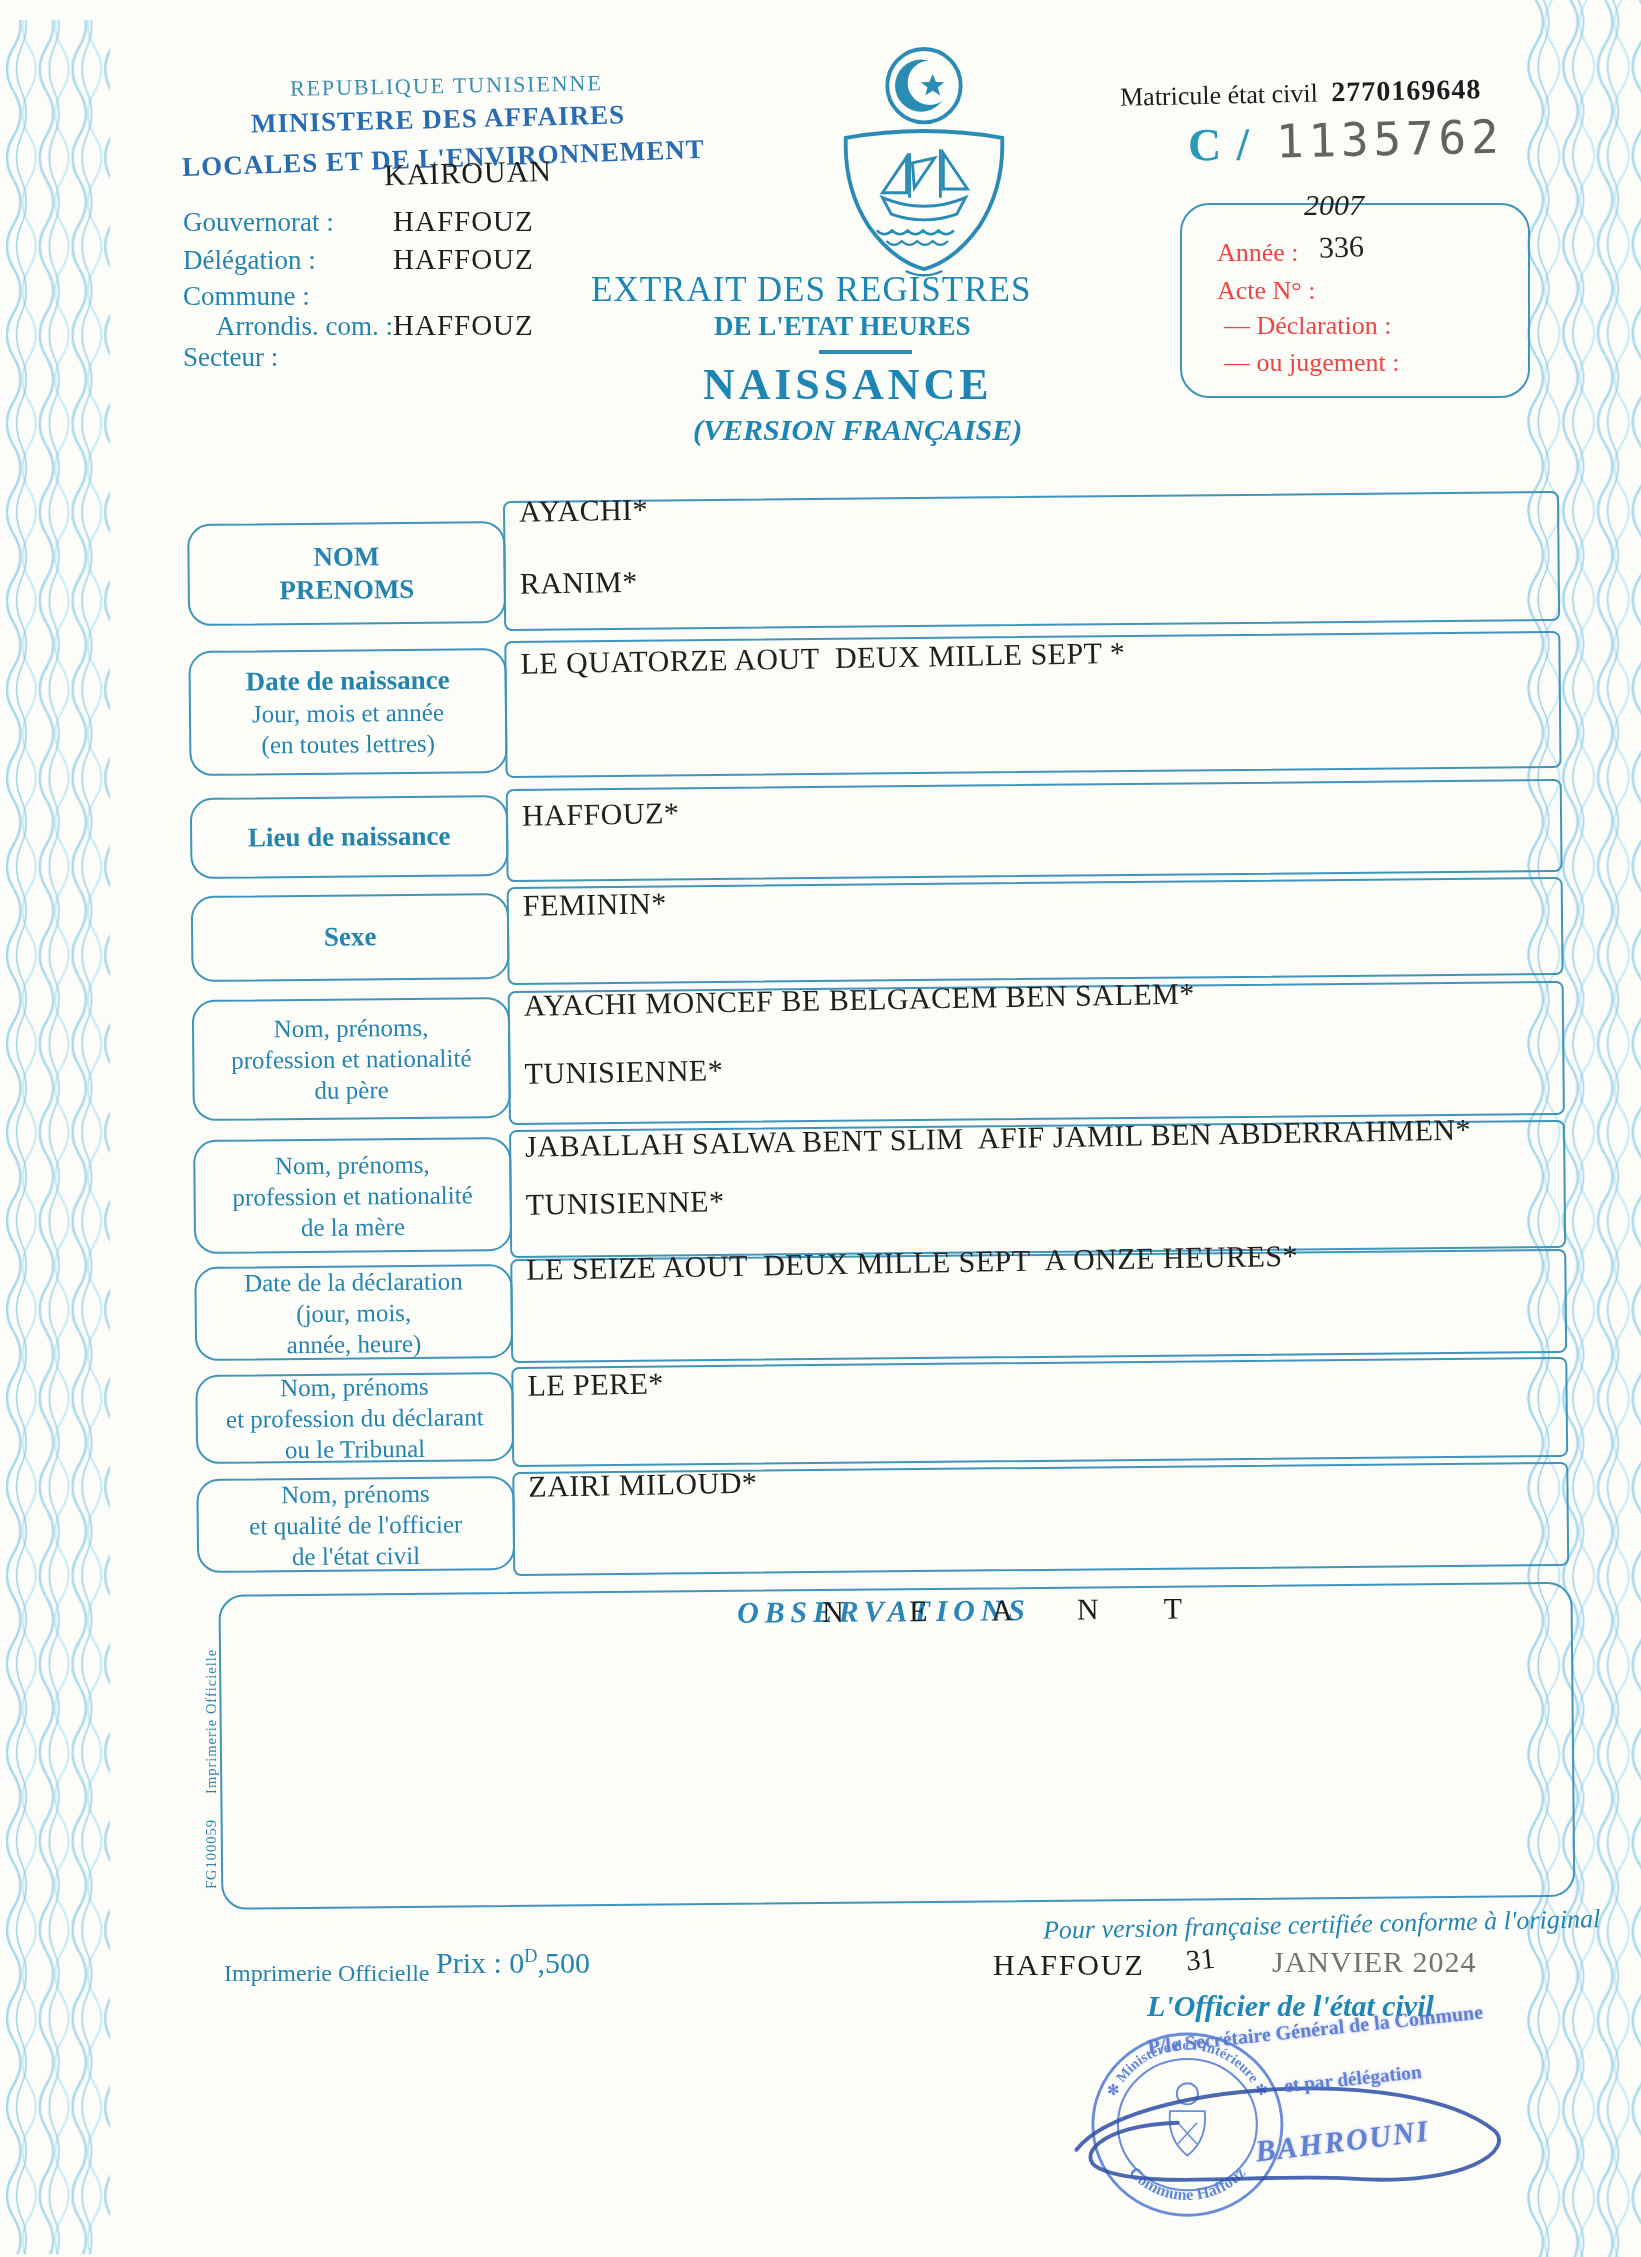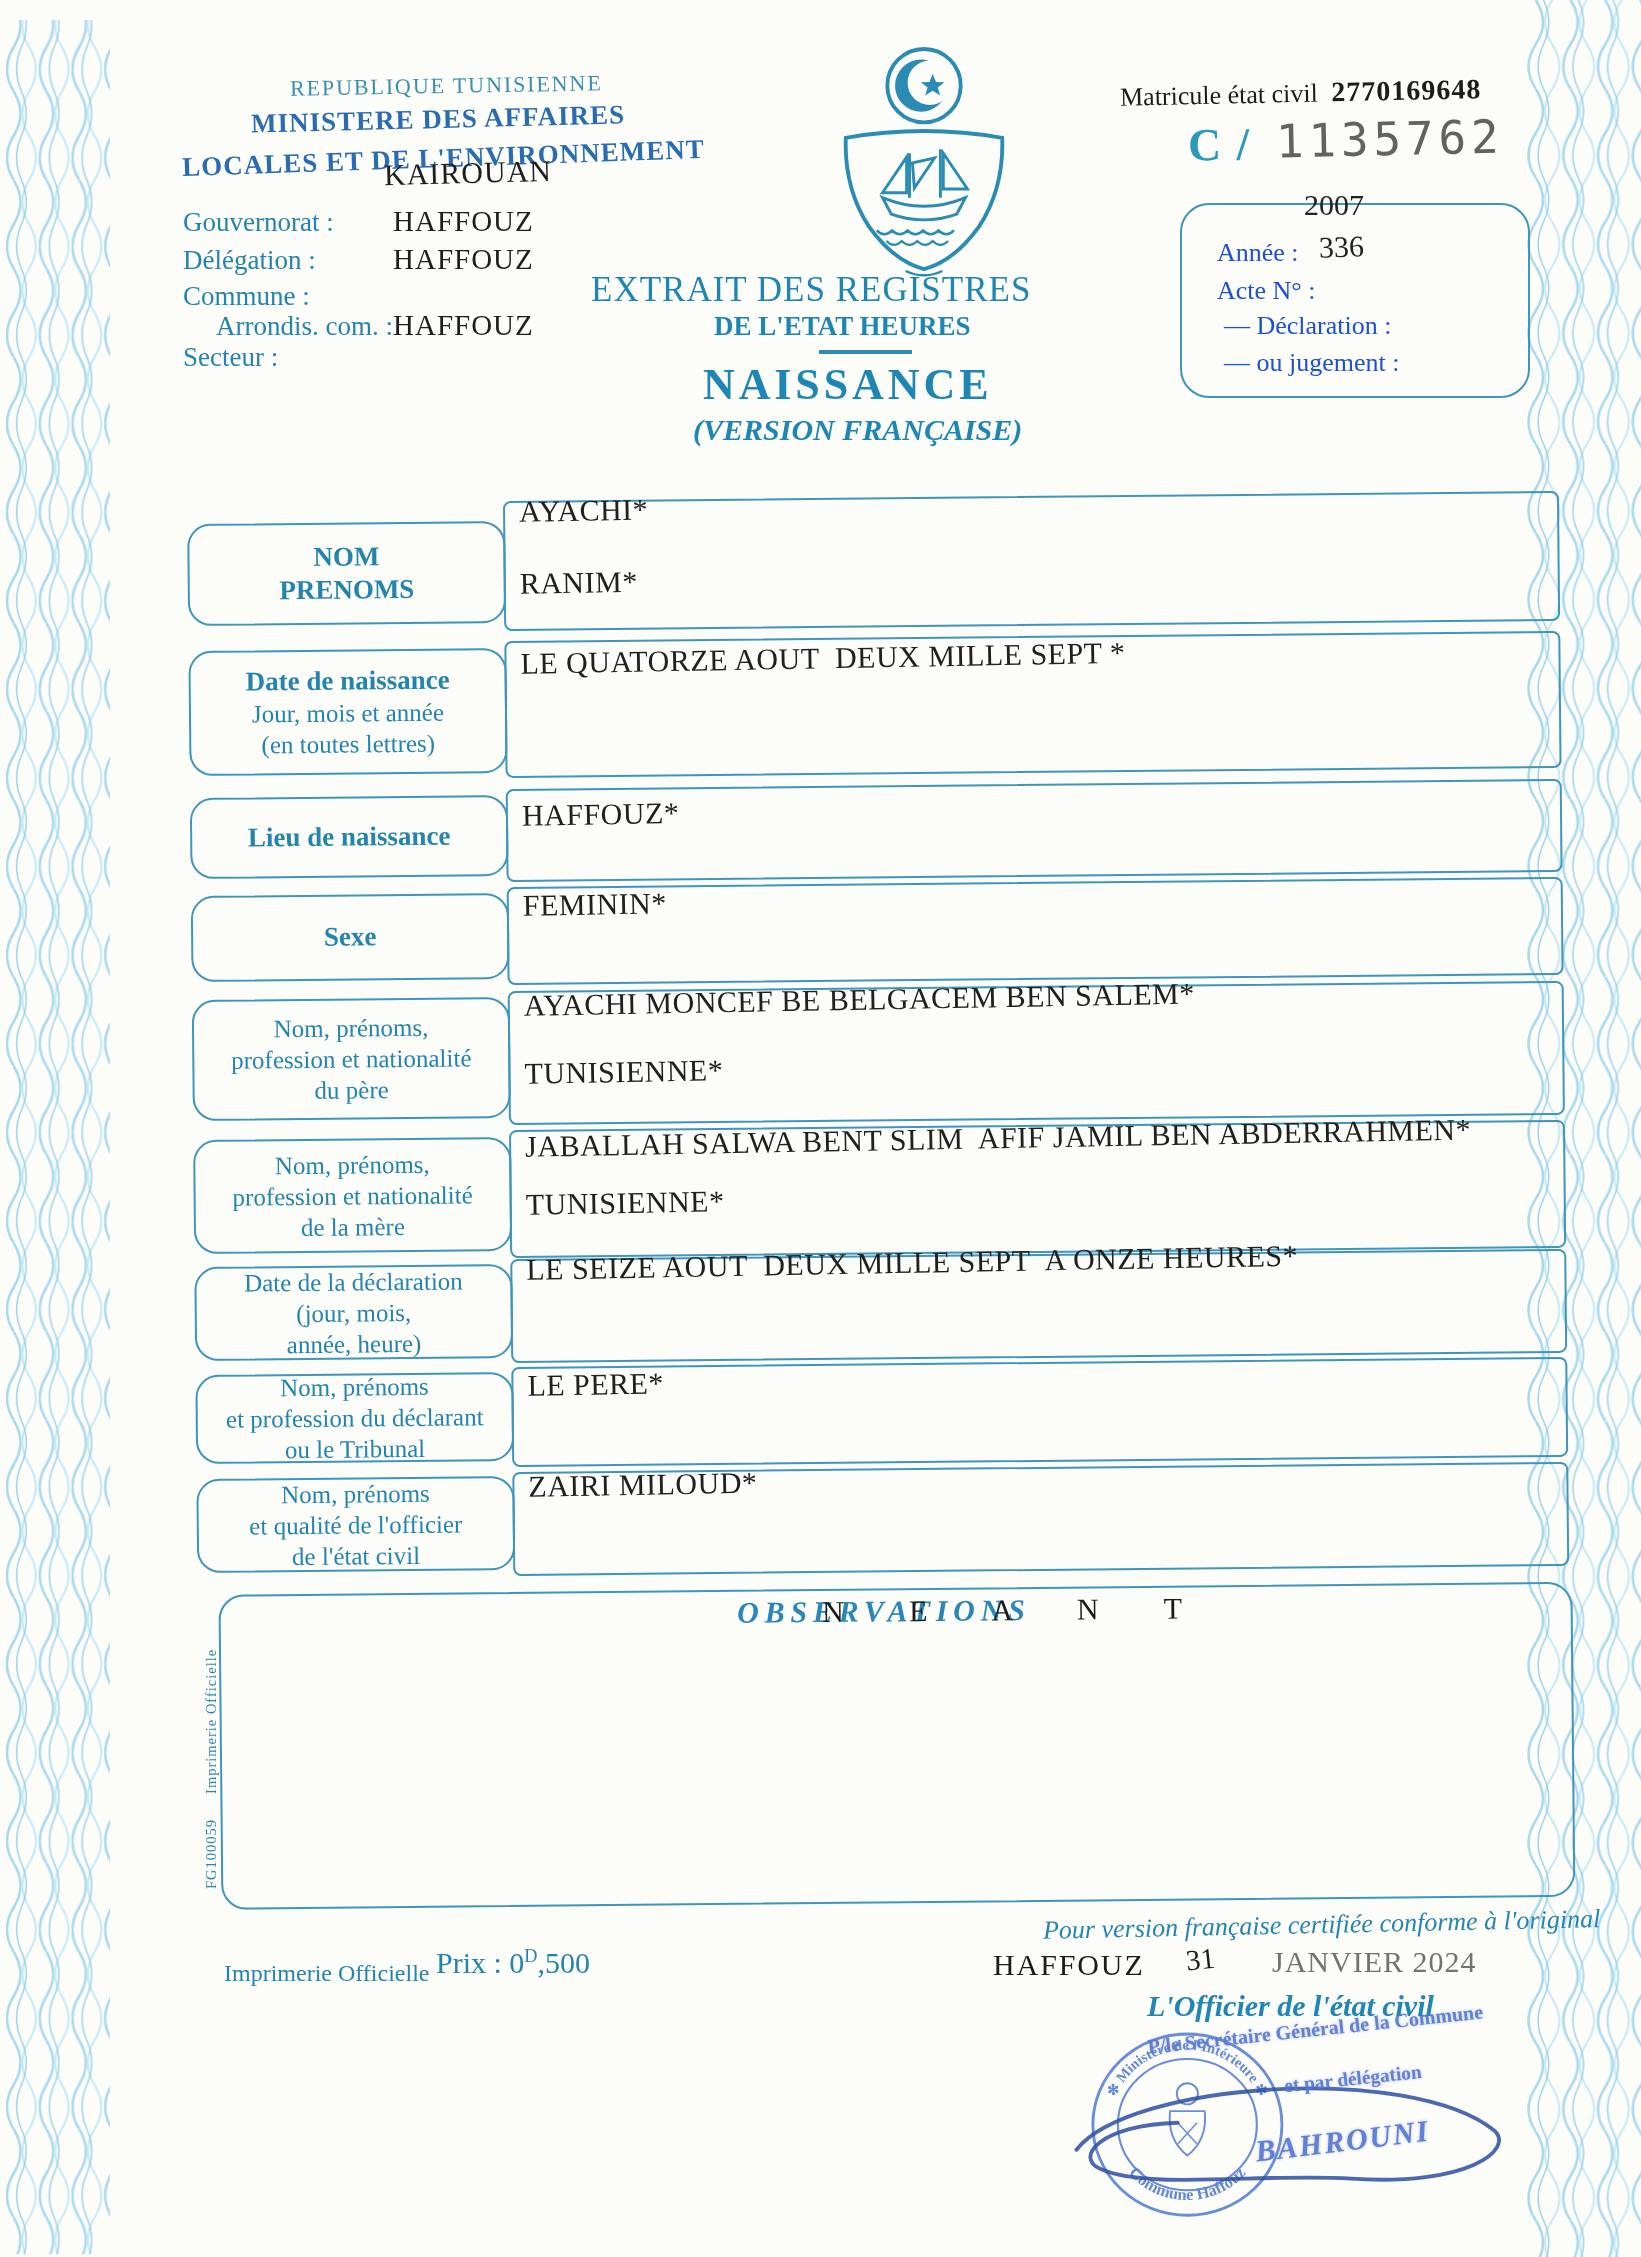--- a/index.html
+++ b/index.html
@@ -29,22 +29,22 @@
   .title-line3{left:703px;top:359px;font-size:44px;font-weight:bold;color:#1e86b4;letter-spacing:3.9px;}
   .title-line4{left:693px;top:413px;font-size:30px;font-weight:bold;font-style:italic;color:#1e86b4;}
 
   
   .matricule{left:1120px;top:77px;font-size:26px;color:#1c1c1c;transform:rotate(-1.2deg);}
   .matricule b{font-size:28px;letter-spacing:1px;margin-left:13.5px;}
   .serial-c{left:1188px;top:118px;font-size:46px;font-weight:bold;color:#2a9ab8;letter-spacing:1.9px;transform:rotate(-1deg);}
   .serial-num{left:1276px;top:112px;font-size:46px;color:#4d4d4d;font-family:"DejaVu Sans Mono",monospace;
               letter-spacing:4.8px;opacity:.88;transform:rotate(-1.2deg);}
   .actebox{left:1180px;top:203px;width:346px;height:191px;border:2.9px solid #3f95ba;border-radius:29px;}
-  .actebox .year{position:absolute;left:122px;top:-17.4px;font-size:30px;color:#222;background:transparent;}
-  .actebox .lab{position:absolute;font-size:26px;color:#1d4ed8;}
+  .actebox .year{position:absolute;left:122px;top:-17.4px;font-size:30px;color:#222;background:transparent;font-style:italic;}
+  .actebox .lab{position:absolute;font-size:26px;color:#ef4444;}
   .actebox .v336{position:absolute;left:137px;top:25px;font-size:30px;color:#222;transform:rotate(-2deg);}
 
   
   .form{position:absolute;inset:0;transform:rotate(-0.55deg);}
   .lblbox{position:absolute;left:193px;width:314px;border:2.9px solid #3f95ba;border-radius:23px;
           display:flex;flex-direction:column;justify-content:center;align-items:center;}
   .fldbox{position:absolute;left:509px;width:1052px;border:2.9px solid #3f95ba;border-radius:7.7px;}
   .ll{display:block;text-align:center;line-height:1.24;font-size:25px;color:#2484ae;}
   .ll.b{font-weight:bold;font-size:27px;}
   .val{position:absolute;left:13.5px;top:1.9px;font-size:30px;color:#20201f;letter-spacing:0.5px;

